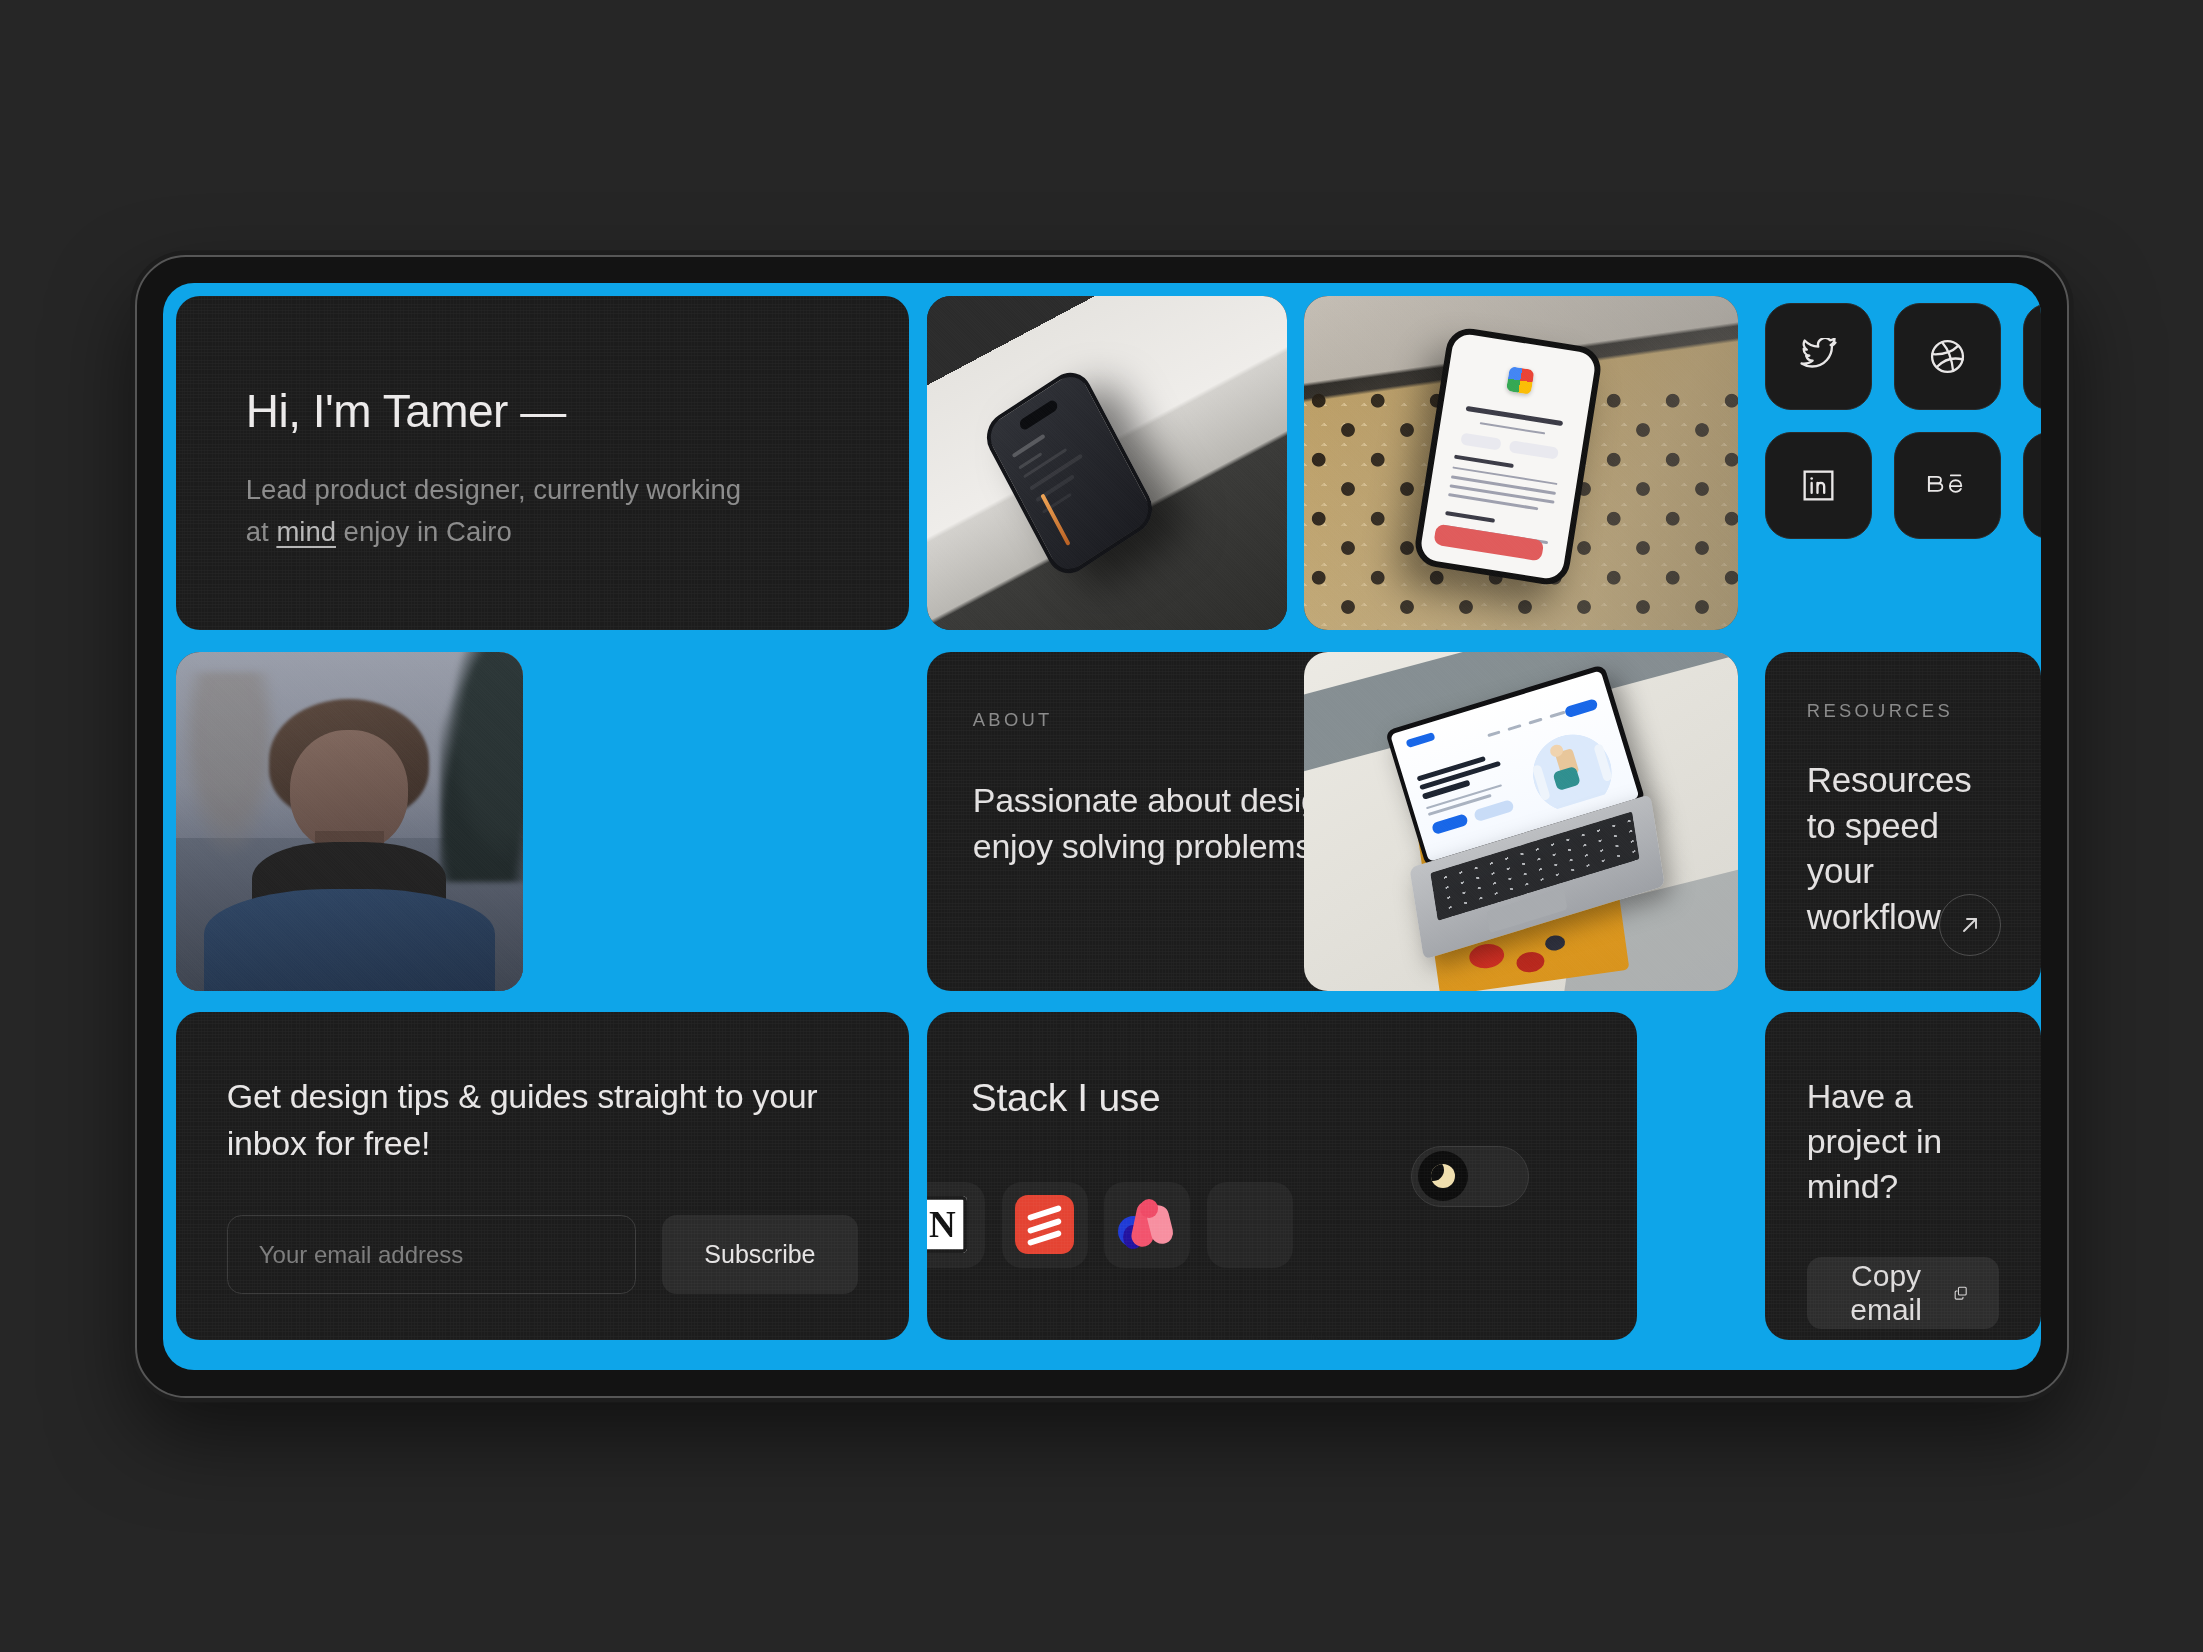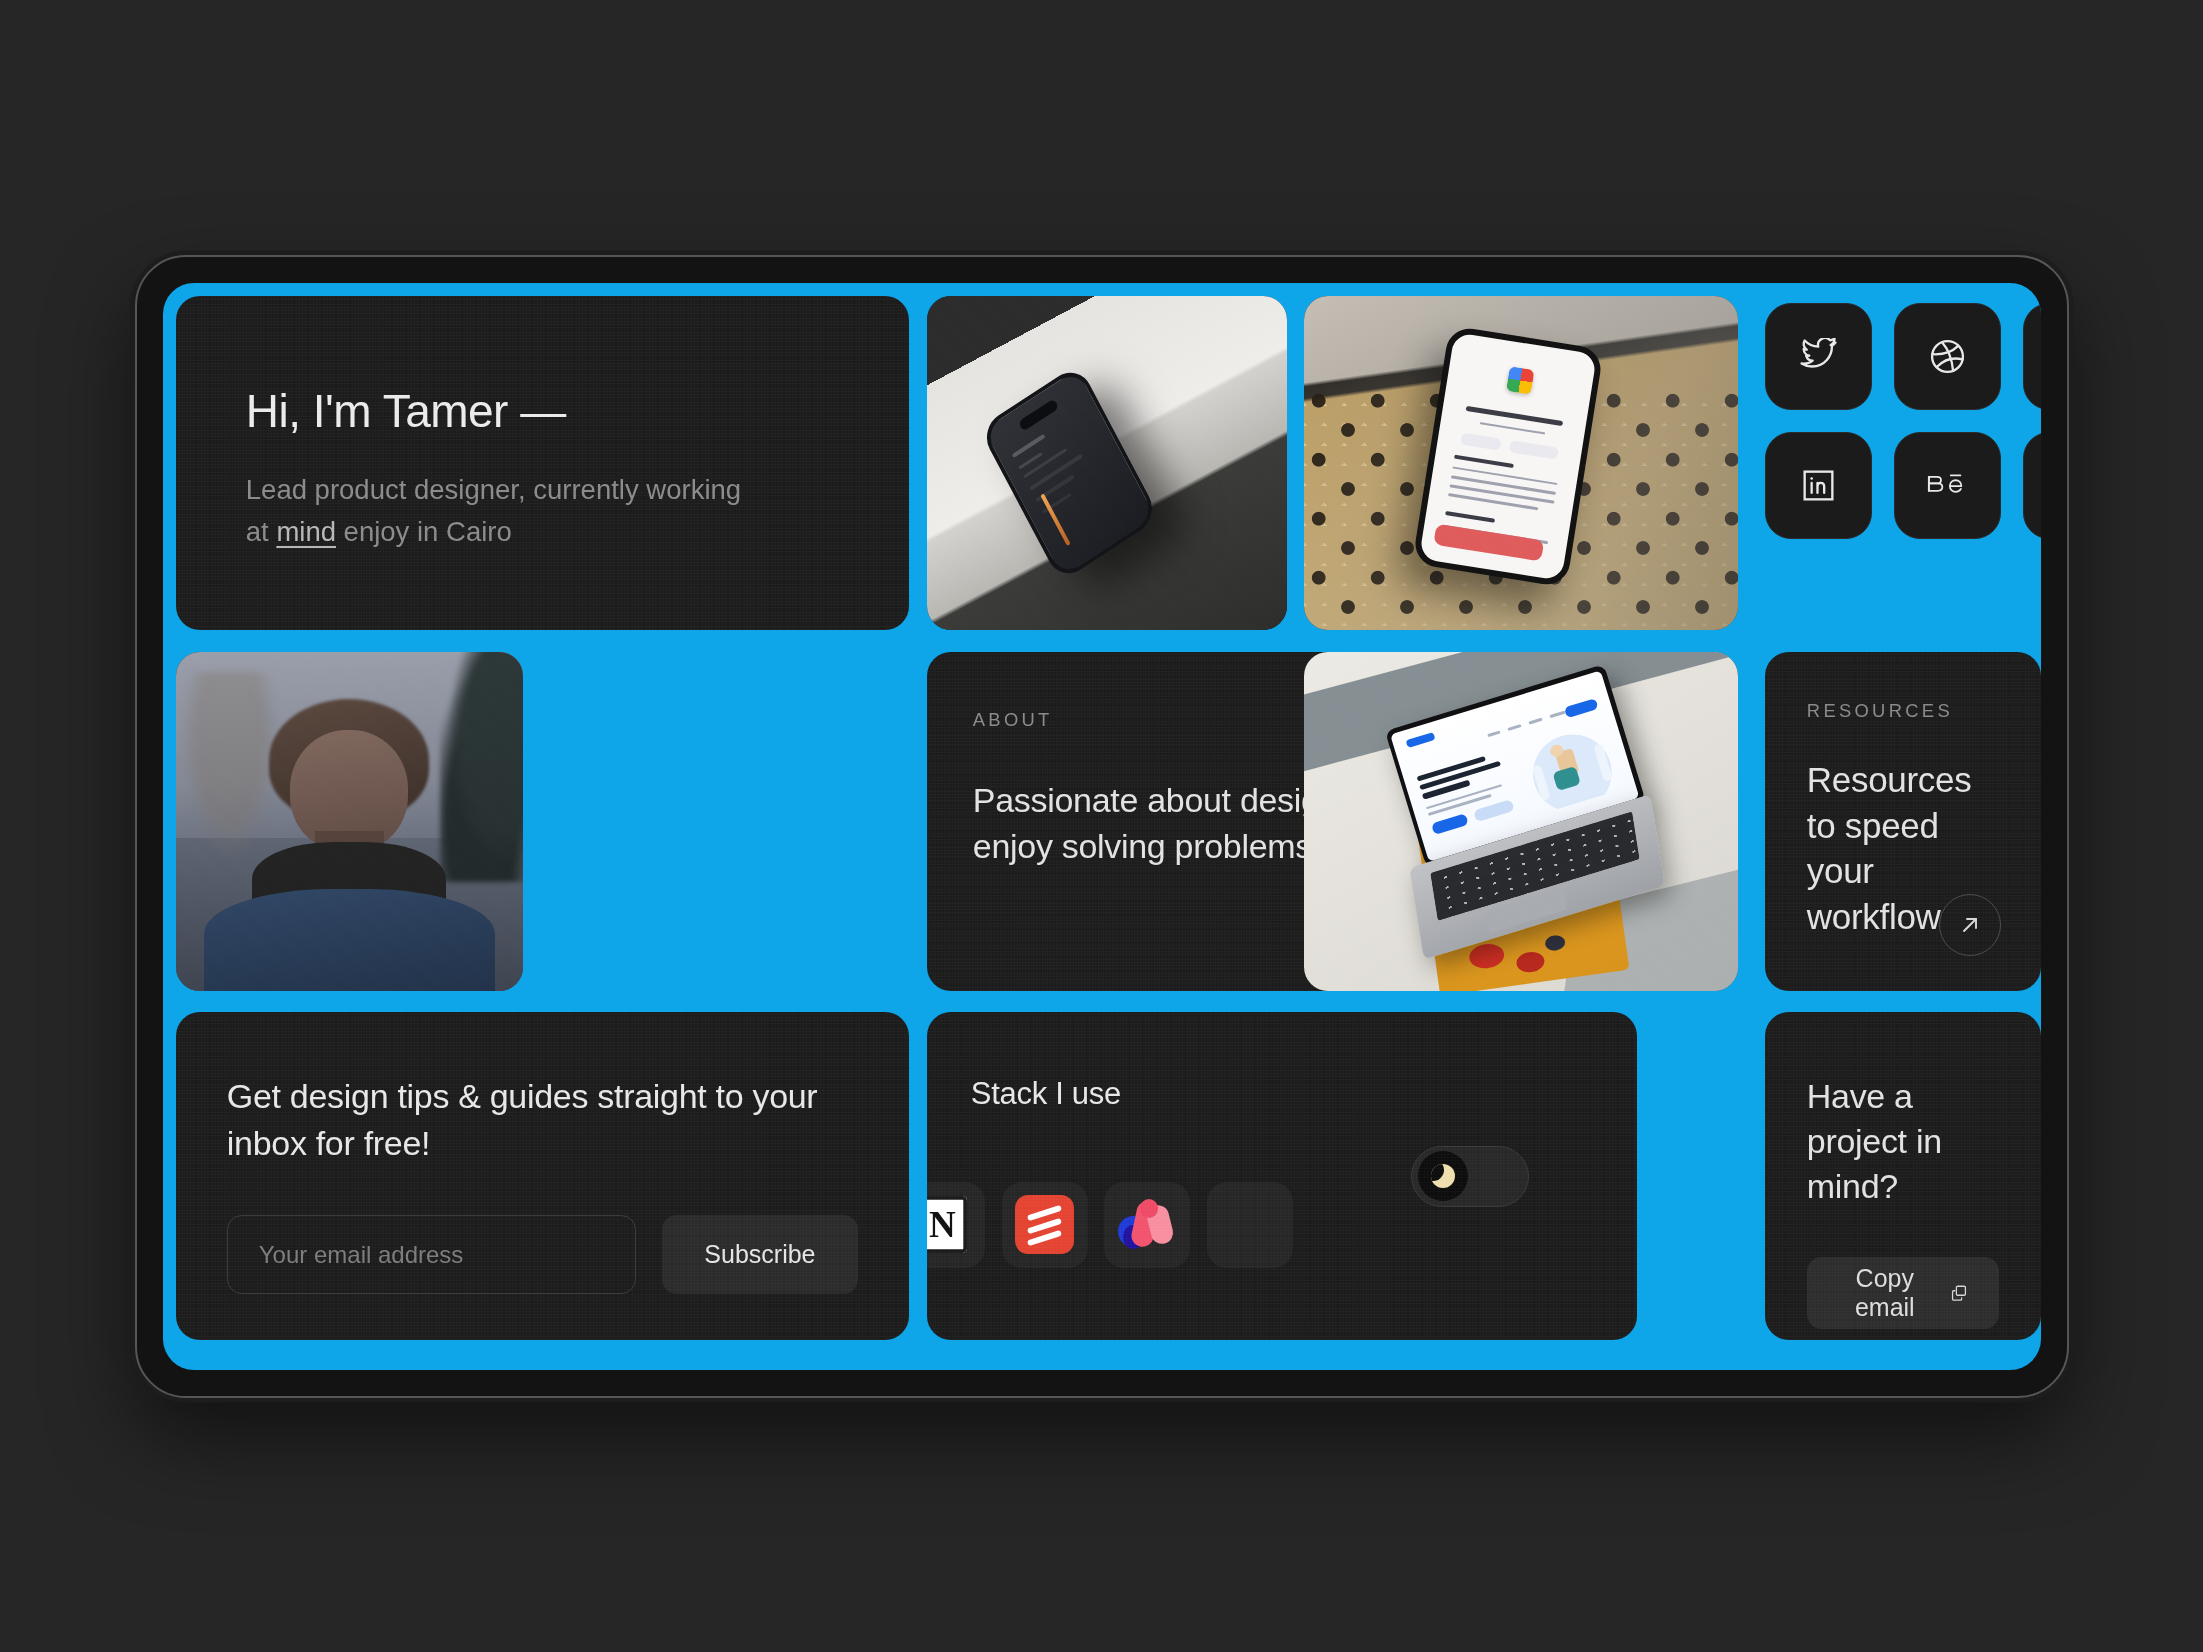--- a/index.html
+++ b/index.html
@@ -476,21 +476,21 @@
 
   
   .stack {
     grid-column: 2 / 3; grid-row: 5 / 6;
     margin: 7.3px 9.2px 7.3px 7.3px;
     width: 424px;
     padding: 64px 0 0 44px;
     overflow: hidden;
   }
   .stack-title {
-    font-size: 31px;
+    font-size: 39px;
     color: #e8e6e6;
     font-weight: 400;
     letter-spacing: -0.3px;
   }
   .stack-row {
     position: absolute;
     left: -27.5px;
     bottom: 72px;
     display: flex;
     gap: 16.5px;
@@ -591,21 +591,21 @@
     letter-spacing: -0.3px;
   }
   .copy-btn {
     margin-top: 48px;
     height: 72px;
     padding: 0 31px;
     border-radius: 14.7px;
     background: #2d2d2d;
     border: none;
     color: #dedcdc;
-    font-size: 25px;
+    font-size: 30px;
     font-family: "Liberation Sans", sans-serif;
     display: inline-flex;
     align-items: center;
     gap: 18.4px;
     cursor: pointer;
   }
 </style>
 </head>
 <body>
 

